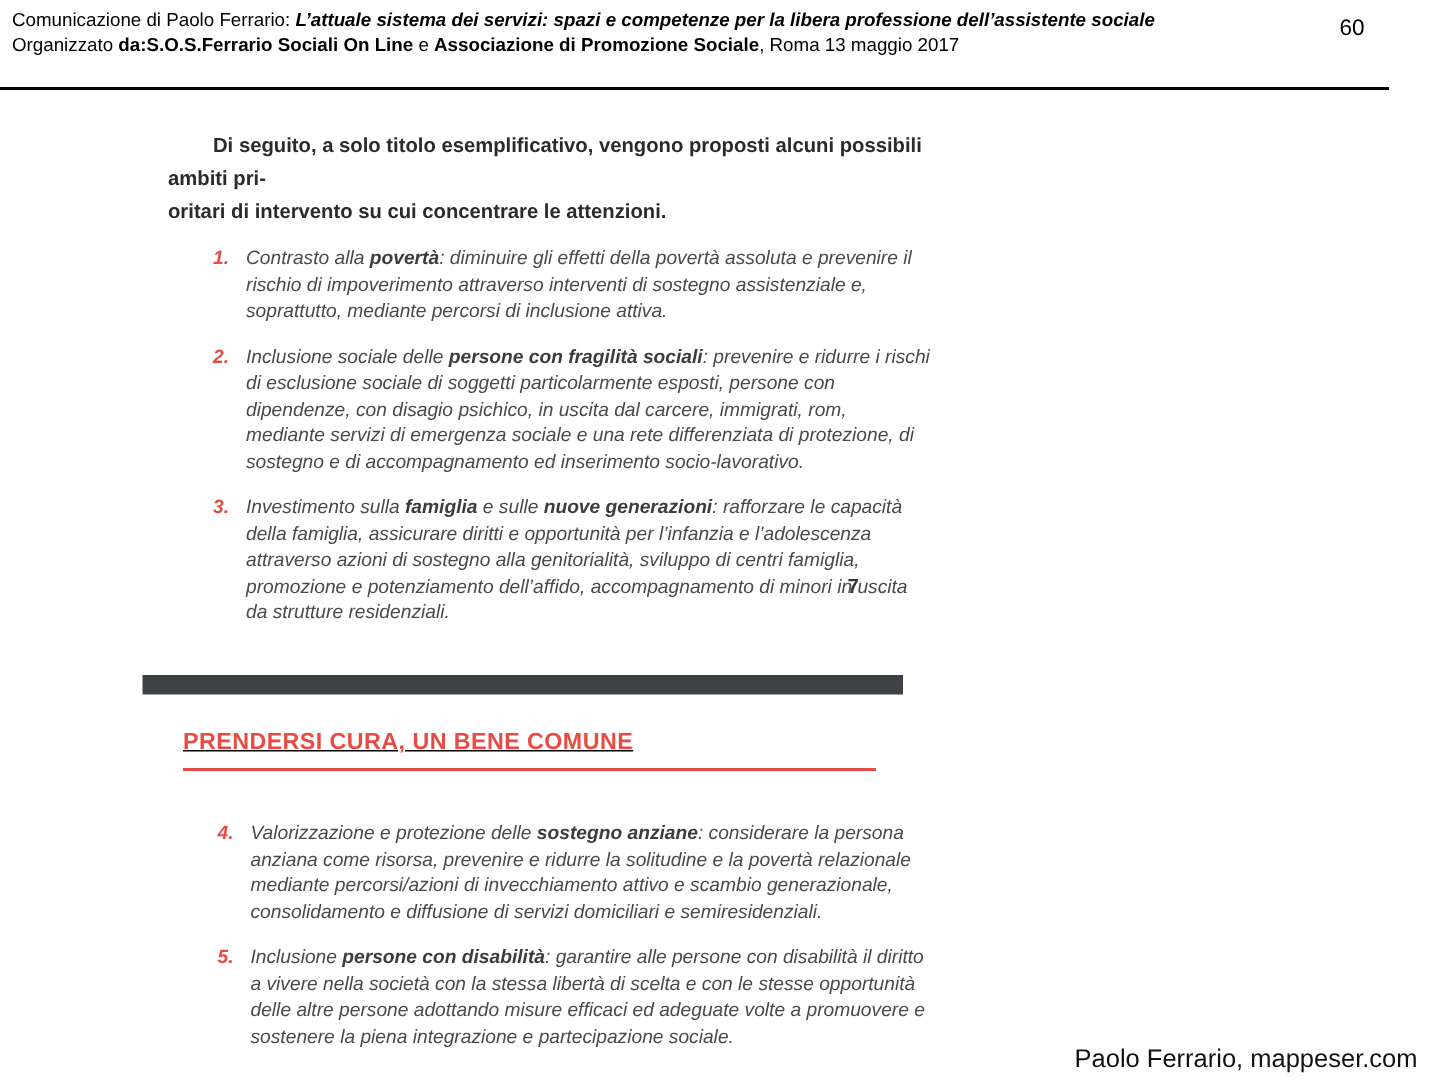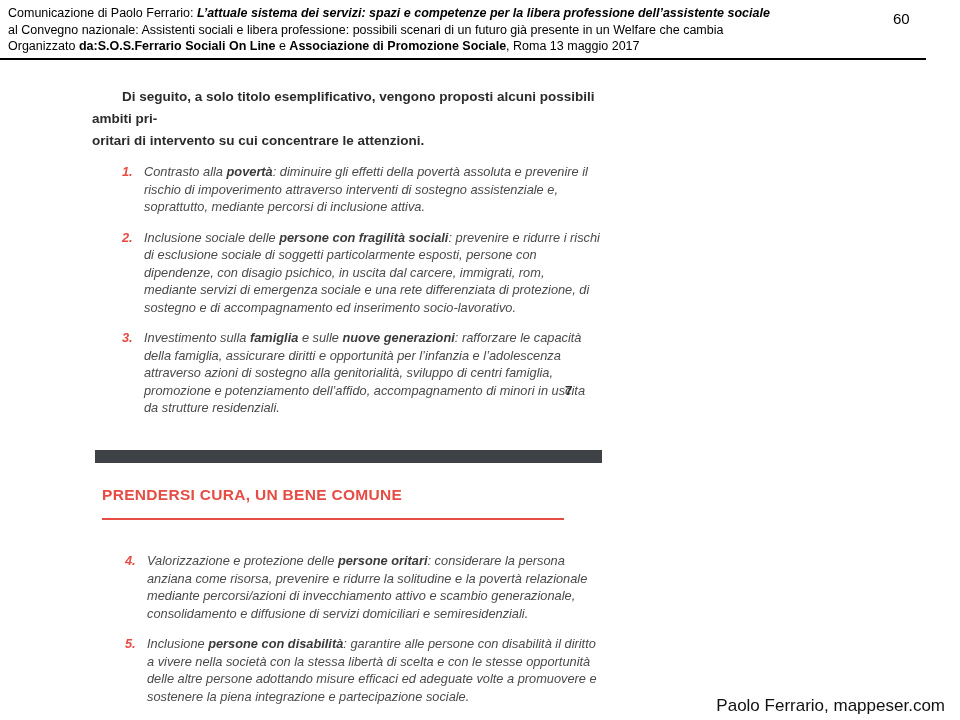--- a/index.html
+++ b/index.html
@@ -19,21 +19,21 @@
   .hdr .t-bi{font-weight:bold;font-style:italic;}
   .hdr .t-b{font-weight:bold;}
   .slide-number{
     position:absolute;top:10px;left:893px;
     font-size:15px;color:#000;text-align:center;
   }
   .hdr-rule{
     position:absolute;left:0;top:58px;width:926px;height:2px;background:#000;
   }
   
-  .scan{position:absolute;left:92px;width:508px;}
+  .scan{position:absolute;left:112px;width:508px;}
   .scan1{top:86px;}
   .scan2{top:486px;}
   .intro{
     margin:0;
     font-size:13.5px;font-weight:600;line-height:22px;
     color:#2b2b2b;text-indent:30px;
   }
   .items{margin-top:11px;padding-left:30px;}
   .scan2 .items{margin-top:32px;padding-left:33px;}
   .item{
@@ -50,41 +50,41 @@
     position:absolute;left:565px;top:383px;
     font-size:13.5px;font-weight:600;color:#333;
   }
   .divider-bar{
     position:absolute;left:95px;top:450px;width:507px;height:13px;
     background:var(--bar_dark,#3e4247);
   }
   .heading-wrap{
     margin-left:10px;width:462px;
     border-bottom:2px solid var(--accent_red,#e74c44);
-    padding-bottom:14px;
+    padding-bottom:8px;
+    text-decoration:underline;
   }
   .red-heading{
     margin:0;
     font-size:15.5px;font-weight:800;letter-spacing:.3px;
     color:var(--accent_red,#e74c44);
   }
   
   .footer-credit{
     position:absolute;right:15px;bottom:4px;
     font-size:17px;color:#111;
   }
 </style>
 </head>
 <body>
 
 <div class="slide">
 
   <div class="hdr">
     <div><span>Comunicazione di Paolo Ferrario: </span><span class="t-bi">L’attuale sistema dei servizi: spazi e competenze per la libera professione dell’assistente sociale</span></div>
-    <div>al Convegno nazionale: Assistenti sociali e libera professione: possibili scenari di un futuro già presente in un Welfare che cambia</div>
     <div><span>Organizzato </span><span class="t-b">da:S.O.S.Ferrario Sociali On Line</span><span> e </span><span class="t-b">Associazione di Promozione Sociale</span><span>, Roma 13 maggio 2017</span></div>
   </div>
 
   <div class="slide-number">60</div>
 
   <div class="hdr-rule"></div>
 
   <div class="scan scan1">
     <p class="intro"><span>Di seguito, a solo titolo esemplificativo, vengono proposti alcuni possibili ambiti pri-</span><br><span>oritari di intervento su cui concentrare le attenzioni.</span></p>
     <div class="items">
@@ -107,21 +107,21 @@
 
   <div class="divider-bar"></div>
 
   <div class="scan scan2">
     <div class="heading-wrap">
       <h2 class="red-heading">PRENDERSI CURA, UN BENE COMUNE</h2>
     </div>
     <div class="items">
         <div class="item">
           <span class="num">4.</span>
-          <span class="txt"><span>Valorizzazione e protezione delle </span><b>persone oritari</b><span>: considerare la persona anziana come risorsa, prevenire e ridurre la solitudine e la povertà relazionale mediante percorsi/azioni di invecchiamento attivo e scambio generazionale, consolidamento e diffusione di servizi domiciliari e semiresidenziali.</span></span>
+          <span class="txt"><span>Valorizzazione e protezione delle </span><b>sostegno anziane</b><span>: considerare la persona anziana come risorsa, prevenire e ridurre la solitudine e la povertà relazionale mediante percorsi/azioni di invecchiamento attivo e scambio generazionale, consolidamento e diffusione di servizi domiciliari e semiresidenziali.</span></span>
         </div>
         <div class="item">
           <span class="num">5.</span>
           <span class="txt"><span>Inclusione </span><b>persone con disabilità</b><span>: garantire alle persone con disabilità il diritto a vivere nella società con la stessa libertà di scelta e con le stesse opportunità delle altre persone adottando misure efficaci ed adeguate volte a promuovere e sostenere la piena integrazione e partecipazione sociale.</span></span>
         </div>
       </div>
   </div>
 
   <div class="footer-credit">Paolo Ferrario, mappeser.com</div>
 

